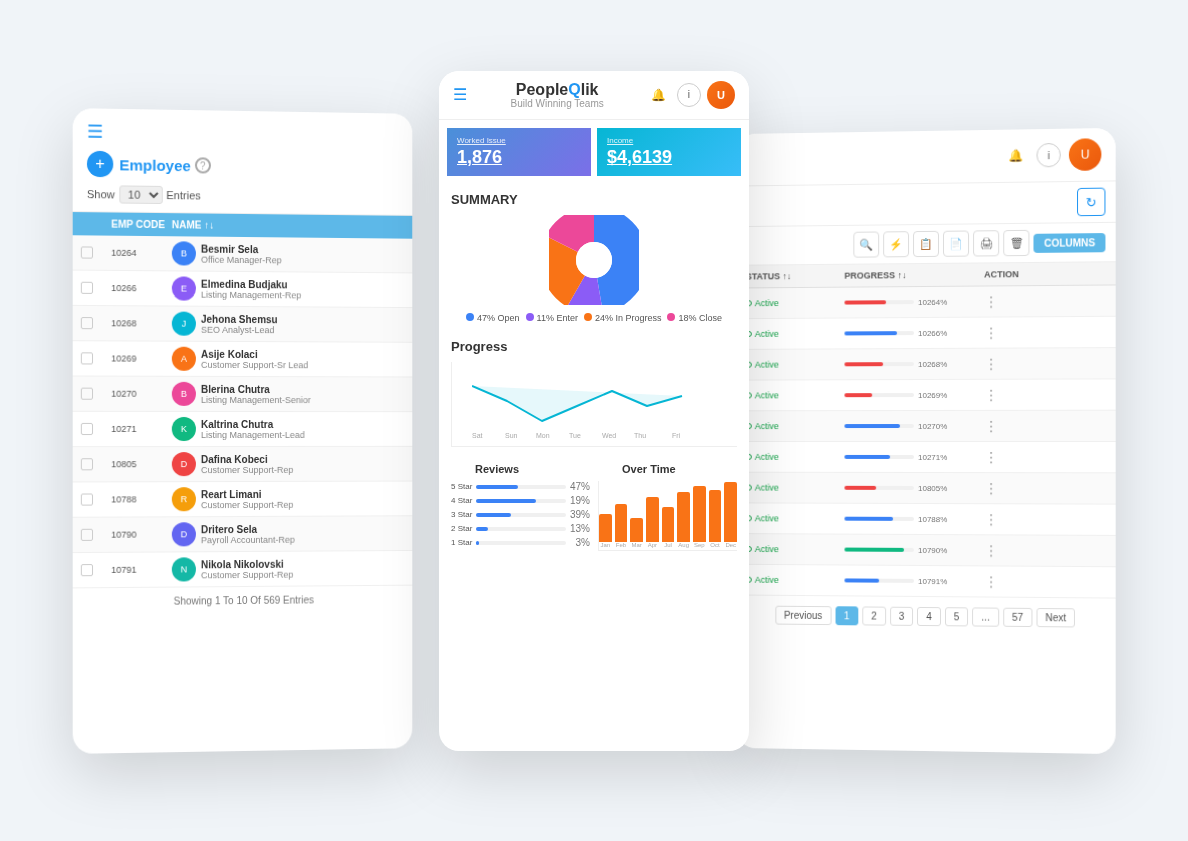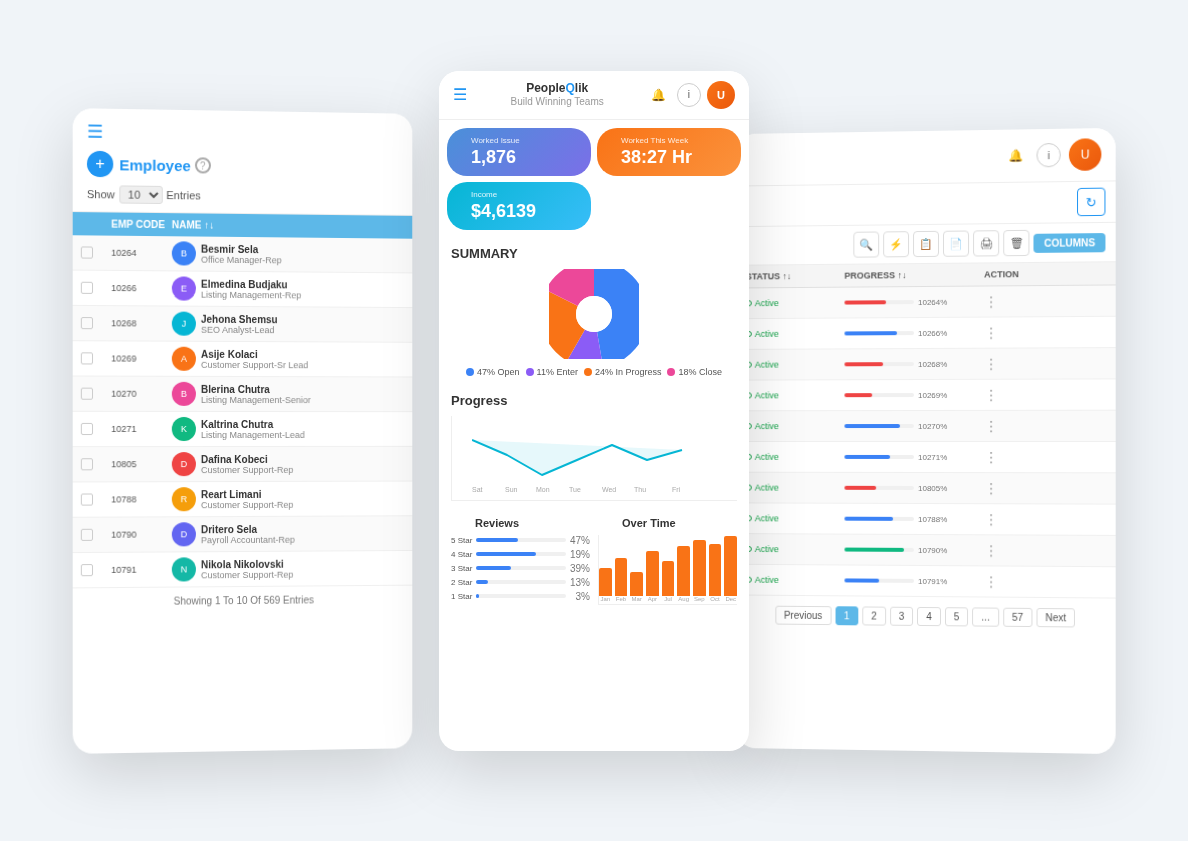--- a/index.html
+++ b/index.html
@@ -180,21 +180,21 @@
       display: flex;
       align-items: center;
       justify-content: space-between;
       border-bottom: 1px solid #eee;
     }
     .hamburger-blue { color: #2196F3; font-size: 16px; cursor: pointer; }
     .logo-text {
       text-align: center;
       line-height: 1.1;
     }
-    .logo-main { font-size: 12px; font-weight: 700; color: #333; }
+    .logo-main { font-size: 16px; font-weight: 700; color: #333; }
     .logo-main span { color: #2196F3; }
     .logo-sub { font-size: 10px; color: #999; }
     .header-icons { display: flex; align-items: center; gap: 6px; }
     .bell-icon, .info-icon {
       width: 24px; height: 24px;
       border-radius: 50%;
       display: flex; align-items: center; justify-content: center;
       font-size: 12px;
     }
     .bell-icon { color: #555; }
@@ -207,23 +207,24 @@
       color: white; font-size: 11px; font-weight: bold;
     }
 
     .stats-grid {
       display: grid;
       grid-template-columns: 1fr 1fr;
       gap: 6px;
       padding: 8px;
     }
     .stat-card {
-      border-radius: 20px;
-      padding: 8px 24px;
+      border-radius: 0;
+      padding: 8px 10px;
       color: white;
+      text-decoration: underline;
     }
     .stat-card.blue-grad { background: linear-gradient(135deg, #4a90d9, #7b6fe8); }
     .stat-card.purple-grad { background: linear-gradient(135deg, #9b59b6, #e74c8b); }
     .stat-card.orange-grad { background: linear-gradient(135deg, #f97316, #fb923c); }
     .stat-card.cyan-grad { background: linear-gradient(135deg, #06b6d4, #38bdf8); }
     .stat-label { font-size: 8px; opacity: 0.85; margin-bottom: 2px; }
     .stat-value { font-size: 18px; font-weight: 700; }
 
     .summary-section {
       padding: 8px 12px;
@@ -239,21 +240,21 @@
     .pie-svg { width: 90px; height: 90px; }
 
     .pie-legend {
       display: flex;
       flex-wrap: wrap;
       gap: 6px;
       justify-content: center;
       font-size: 9px;
       color: #555;
     }
-    .legend-item { display: flex; align-items: center; gap: 3px; }
+    .legend-item { display: flex; align-items: flex-start; gap: 3px; }
     .legend-dot { width: 8px; height: 8px; border-radius: 50%; }
 
     .progress-section { padding: 8px 12px; }
 
     .reviews-overtime {
       display: grid;
       grid-template-columns: 1fr 1fr;
       gap: 8px;
       padding: 8px 12px;
     }
@@ -557,24 +558,20 @@
         <div class="bell-icon">🔔</div>
         <div class="info-icon">i</div>
         <div class="user-avatar">U</div>
       </div>
     </div>
 
     <div class="stats-grid">
       <div class="stat-card blue-grad">
         <div class="stat-label">Worked Issue</div>
         <div class="stat-value">1,876</div>
-      </div>
-      <div class="stat-card orange-grad">
-        <div class="stat-label">Worked This Week</div>
-        <div class="stat-value">38:27 Hr</div>
       </div>
       <div class="stat-card cyan-grad">
         <div class="stat-label">Income</div>
         <div class="stat-value">$4,6139</div>
       </div>
     </div>
 
     <div class="summary-section">
       <div class="section-title">SUMMARY</div>
       <div class="pie-container">

